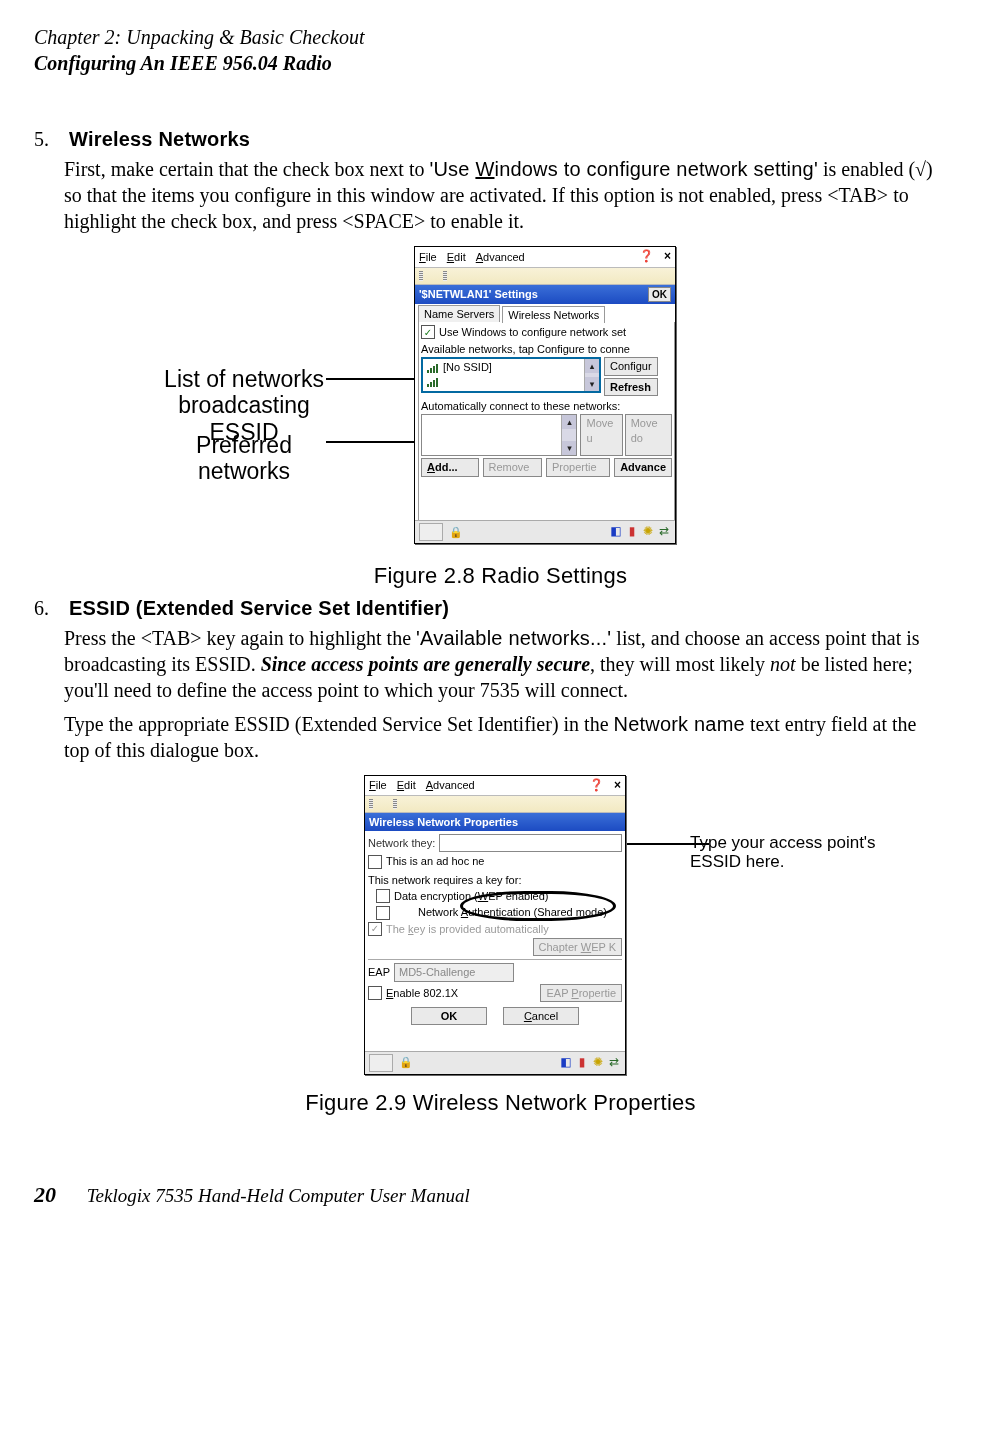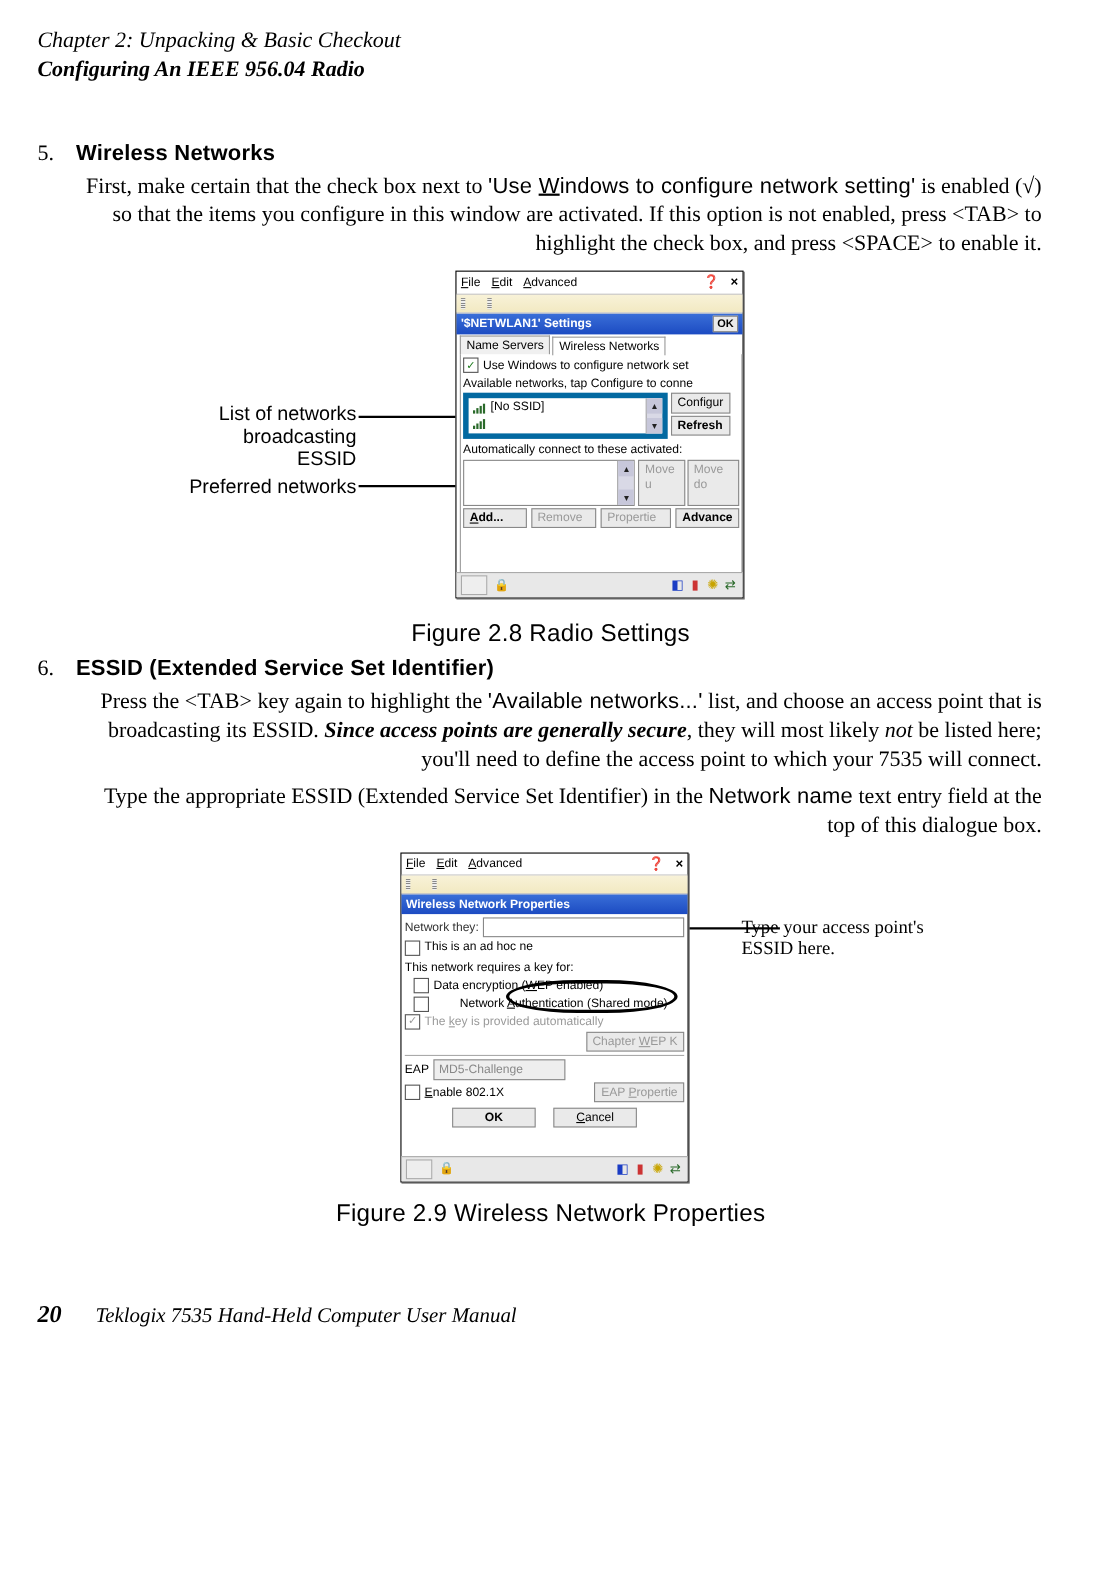--- a/index.html
+++ b/index.html
@@ -11,21 +11,21 @@
     width: 1001px;
     box-sizing: border-box;
     line-height: 1.3;
   }
   .cond { font-family: "Arial Narrow", Arial, sans-serif; letter-spacing: 0.2px; }
   .header-chapter { font-style: italic; font-size: 20px; margin: 0; }
   .header-section { font-style: italic; font-weight: bold; font-size: 20px; margin: 0 0 50px 0; }
   .step-block { margin-right: 20px; margin-bottom: 12px; }
   .step-num { display: inline-block; width: 30px; font-size: 20px; }
   .step-title { font-weight: bold; }
-  .step-body { margin-left: 30px; margin-top: 4px; text-align: right; }
+  .step-body { margin-left: 30px; margin-top: 4px; }
   .fig-wrap { position: relative; margin: 10px 0 6px 0; }
   .fig-caption { text-align: center; font-size: 22px; margin-top: 2px; }
   .footer { position: relative; margin-top: 64px; font-style: italic; font-size: 19px; }
   .footer-pagenum { font-weight: bold; font-style: italic; font-size: 22px; display: inline-block; width: 48px; }
   .screenshot { background: #fff; }
   
   .ss1 { position: relative; margin-left: 380px; width: 260px; height: 296px; border: 1px solid #000; box-shadow: 1px 1px 0 #666; background: #fff; font-family: Tahoma, Arial, sans-serif; font-size: 11px; }
   .ss-menubar { display: flex; gap: 10px; padding: 2px 4px; border-bottom: 1px solid #bbb; align-items: center; }
   .ss-menubar .spacer { flex: 1; }
   .help-icon { font-weight: bold; color: #1a3cc4; font-size: 12px; }
@@ -34,42 +34,42 @@
   .ss-toolbar .gripper { position: absolute; left: 4px; top: 3px; width: 4px; height: 10px; background: repeating-linear-gradient(#888,#888 1px,#eee 1px,#eee 2px); }
   .ss-toolbar .gripper2 { position: absolute; left: 28px; top: 3px; width: 4px; height: 10px; background: repeating-linear-gradient(#888,#888 1px,#eee 1px,#eee 2px); }
   .ss-titlebar { background: linear-gradient(#3a6fd8,#1c4bc2); color: #fff; font-weight: bold; padding: 2px 4px; display: flex; align-items: center; }
   .ss-titlebar .ok { margin-left: auto; background: #eaeaea; color: #000; border: 1px solid #888; padding: 0 3px; font-size: 10px; font-weight: bold; }
   .ss-body { padding: 1px 0 0 3px; }
   .ss-tabs { display: flex; font-size: 11px; }
   .ss-tab { border: 1px solid #999; border-bottom: none; padding: 1px 5px; background: #f0f0f0; margin-right: 2px; }
   .ss-tab.active { background: #fff; position: relative; top: 1px; }
   .ss-row { display: flex; align-items: center; gap: 4px; padding: 1px 0; }
   .ss-check { width: 12px; height: 12px; border: 1px solid #555; display: inline-flex; align-items: center; justify-content: center; font-size: 10px; color: #1a7a1a; }
-  .ss-listbox { border: 5px solid #0369a1; background: #fff; height: 32px; width: 176px; position: relative; }
+  .ss-listbox { border: 2px solid #0369a1; background: #fff; height: 32px; width: 176px; position: relative; }
   .ss-scroll { position: absolute; right: 0; top: 0; bottom: 0; width: 14px; background: #d9d9e6; border-left: 1px solid #aaa; }
   .ss-scroll .up, .ss-scroll .dn { height: 14px; background: #c7c7da; text-align: center; font-size: 9px; line-height: 14px; color: #222; }
   .ss-btn { border: 1px solid #888; background: #eaeaea; padding: 1px 5px; font-size: 11px; }
   .ss-btn.bold { font-weight: bold; }
   .ss-btn.disabled { color: #999; }
   .ss-list-item { padding: 1px 4px; display: flex; align-items: center; gap: 4px; }
   .ss-signal-icon { display:inline-block;width:12px;height:10px;position:relative;}
   .ss-signal-icon span{position:absolute;bottom:0;width:2px;background:#2a6a2a;}
   .ss-signal-icon span:nth-child(1){left:0;height:3px;}
   .ss-signal-icon span:nth-child(2){left:3px;height:5px;}
   .ss-signal-icon span:nth-child(3){left:6px;height:7px;}
   .ss-signal-icon span:nth-child(4){left:9px;height:9px;}
   .ss-preflist { border: 1px solid #888; background: #fff; height: 40px; width: 176px; position: relative; }
   .ss-bottom-btns { display: flex; gap: 4px; margin-top: 2px; }
   .ss-taskbar { position: absolute; left: 0; right: 0; bottom: 0; height: 22px; background: #e8e8e8; border-top: 1px solid #aaa; display: flex; align-items: center; padding: 0 4px; gap: 6px; font-size: 11px; }
   .ss-start { width: 22px; height: 16px; background: #eee; border: 1px solid #aaa; }
   .ss-tray { margin-left: auto; display: flex; gap: 2px; align-items: center; }
   .tray-icon { width: 14px; height: 14px; border: 0; font-size: 12px; display: inline-flex; align-items: center; justify-content: center; }
 
   
-  .anno { position: absolute; font-family: "Arial Narrow", Arial, sans-serif; font-size: 18px; text-align: right; line-height: 1.15; }
+  .anno { position: absolute; font-family: "Arial Narrow", Arial, sans-serif; font-size: 23px; text-align: center; line-height: 1.15; }
   .arrow-svg { position: absolute; overflow: visible; }
 
   
   .ss2 { position: relative; margin-left: 330px; width: 260px; height: 298px; border: 1px solid #000; box-shadow: 1px 1px 0 #666; background: #fff; font-family: Tahoma, Arial, sans-serif; font-size: 11px; }
   .ss2 .ss-body { padding: 0 3px 0 3px; }
   .ss2 .field-label { color: #333; }
   .ss2 .net-name-oval { position: absolute; left: 95px; top: 58px; width: 150px; height: 24px; border: 3px solid #000; border-radius: 50%/60%; background: transparent; }
   .ss2 .ss-input { border: 1px solid #888; background: #fff; height: 16px; flex: 1; }
   .ss2 .divider { border-top: 1px solid #aaa; margin: 2px 0; }
   .ss2 .ok-cancel { display: flex; justify-content: center; gap: 16px; margin-top: 4px; }
@@ -165,21 +165,21 @@
               <div class="up">▴</div>
               <div class="dn" style="position:absolute;bottom:0;left:0;right:0;">▾</div>
             </div>
           </div>
           <div style="display:flex;flex-direction:column;gap:2px;">
             <div class="ss-btn">Configur</div>
             <div class="ss-btn bold">Refresh</div>
           </div>
         </div>
         <div class="ss-row" style="margin-top:2px;white-space:nowrap;overflow:hidden;">
-          <span>Automatically connect to these activated:</span>
+          <span>Automatically connect to these networks:</span>
         </div>
         <div style="display:flex; gap:3px;">
           <div class="ss-preflist">
             <div class="ss-scroll">
               <div class="up">▴</div>
               <div class="dn" style="position:absolute;bottom:0;left:0;right:0;">▾</div>
             </div>
           </div>
           <div style="display:flex;flex-direction:row;gap:2px;">
             <div class="ss-btn disabled">Move u</div>
@@ -215,21 +215,21 @@
     <p style="margin:2px 0 8px 0;">
       <span>Press the &lt;TAB&gt; key again to highlight the </span><span class="cond">'Available networks...'</span><span> list, and choose an access point that is broadcasting its ESSID. </span><b><i><span>Since access points are generally secure</span></i></b><span>, they will most likely </span><i><span>not</span></i><span> be listed here; you'll need to define the access point to which your 7535 will connect.</span>
     </p>
     <p style="margin:0 0 4px 0;">
       <span>Type the appropriate ESSID (Extended Service Set Identifier) in the </span><span class="cond">Network name</span><span> text entry field at the top of this dialogue box.</span>
     </p>
   </div>
 </div>
 
 <div class="fig-wrap" style="height:308px;">
-  <div class="anno2" style="left:640px; top:58px;font-family:Liberation Serif, serif;">
+  <div class="anno2" style="left:656px; top:58px;">
     <span>Type your access point's</span><br>
     <span>ESSID here.</span>
   </div>
   <svg class="arrow-svg" style="left:510px; top:62px;" width="165" height="14">
     <line x1="165" y1="7" x2="12" y2="7" stroke="#000" stroke-width="2"></line>
     <polygon points="12,1 0,7 12,13" fill="#000"></polygon>
   </svg>
 
   <div class="ss2 screenshot">
     <div class="ss-menubar">

